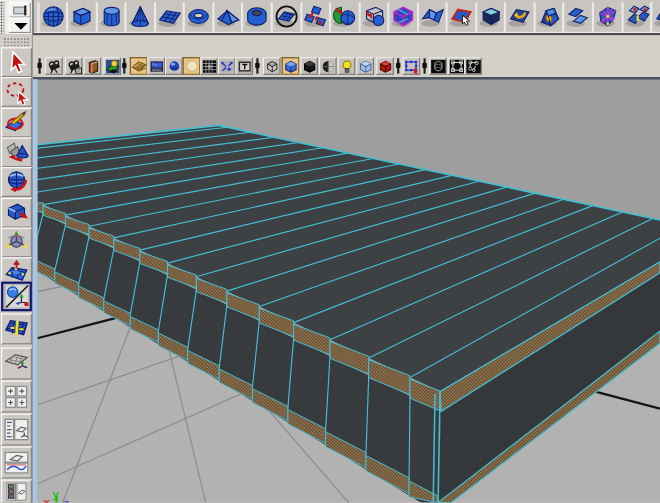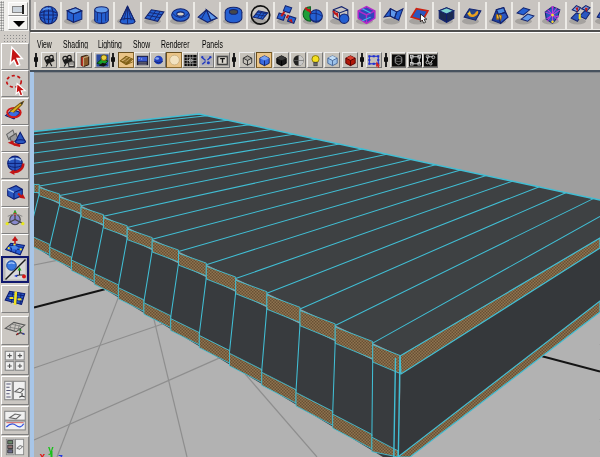--- a/index.html
+++ b/index.html
@@ -186,28 +186,20 @@
         <path d="M16 4 l1.5 4 l1.5-4 z" fill="#c01818"></path>
       </svg></div>
 <div style="position:absolute;left:564.5px;top:1.5px;width:2px;height:27px;background:#eceae6"></div>
 <div style="position:absolute;left:593.1px;top:2px;width:24.5px;height:26px;background:#c8c4c0;overflow:hidden"><svg width="24" height="25" viewBox="-1 -1 23 23">
         <ellipse cx="9" cy="17" rx="8" ry="3" fill="rgba(60,60,60,0.25)"></ellipse>
         <polygon points="3,13 8,5 19,7 14,16" fill="#2a57c0" stroke="#14246e" stroke-width="1"></polygon>
         <polygon points="10.5,5.6 19,7 14,16 9,13" fill="#173a86" stroke="#14246e" stroke-width="1"></polygon>
         <path d="M6 11 L16.5 13 M7 8 L18 10" stroke="#0c1c72" stroke-width=".8" fill="none"></path>
       </svg></div>
 <div style="position:absolute;left:591.1px;top:1.5px;width:2px;height:27px;background:#eceae6"></div>
-<div id="menubar">
-<span style="left:6px;transform:scaleX(0.62);transform-origin:0 0">View</span>
-<span style="left:32px;transform:scaleX(0.62);transform-origin:0 0">Shading</span>
-<span style="left:67px;transform:scaleX(0.62);transform-origin:0 0">Lighting</span>
-<span style="left:102px;transform:scaleX(0.62);transform-origin:0 0">Show</span>
-<span style="left:130px;transform:scaleX(0.62);transform-origin:0 0">Renderer</span>
-<span style="left:171px;transform:scaleX(0.62);transform-origin:0 0">Panels</span>
-</div>
 <div style="position:absolute;left:31px;top:49px;width:569px;height:21px;background:#d4d0c8"></div>
 <div style="position:absolute;left:35.2px;top:53px;width:2px;height:14px;background:#222"></div>
 <div style="position:absolute;left:34.2px;top:57px;width:4px;height:5px;background:#111;border-radius:1px"></div>
 <div style="position:absolute;left:41px;top:52px;width:16px;height:16px;background:#c6c2ba;border:1px solid #777;border-top-color:#eee;border-left-color:#eee"><svg width="15" height="15" viewBox="0 0 16 16">
         <path d="M3 8 L7 5.5 L8 7.5 L12 5 L13.5 8.5 L5 12 Z" fill="#1a1a1a"></path>
         <circle cx="5.5" cy="6" r="2.4" fill="none" stroke="#1a1a1a" stroke-width="1.3"></circle>
         <circle cx="10" cy="4.6" r="2" fill="none" stroke="#1a1a1a" stroke-width="1.3"></circle>
         <path d="M6.5 11 L4.5 14.5 M8.5 10.5 L10.5 14" stroke="#1a1a1a" stroke-width="1.2"></path>
       </svg></div>
 <div style="position:absolute;left:58.5px;top:52px;width:16px;height:16px;background:#c6c2ba;border:1px solid #777;border-top-color:#eee;border-left-color:#eee"><svg width="15" height="15" viewBox="0 0 16 16">

